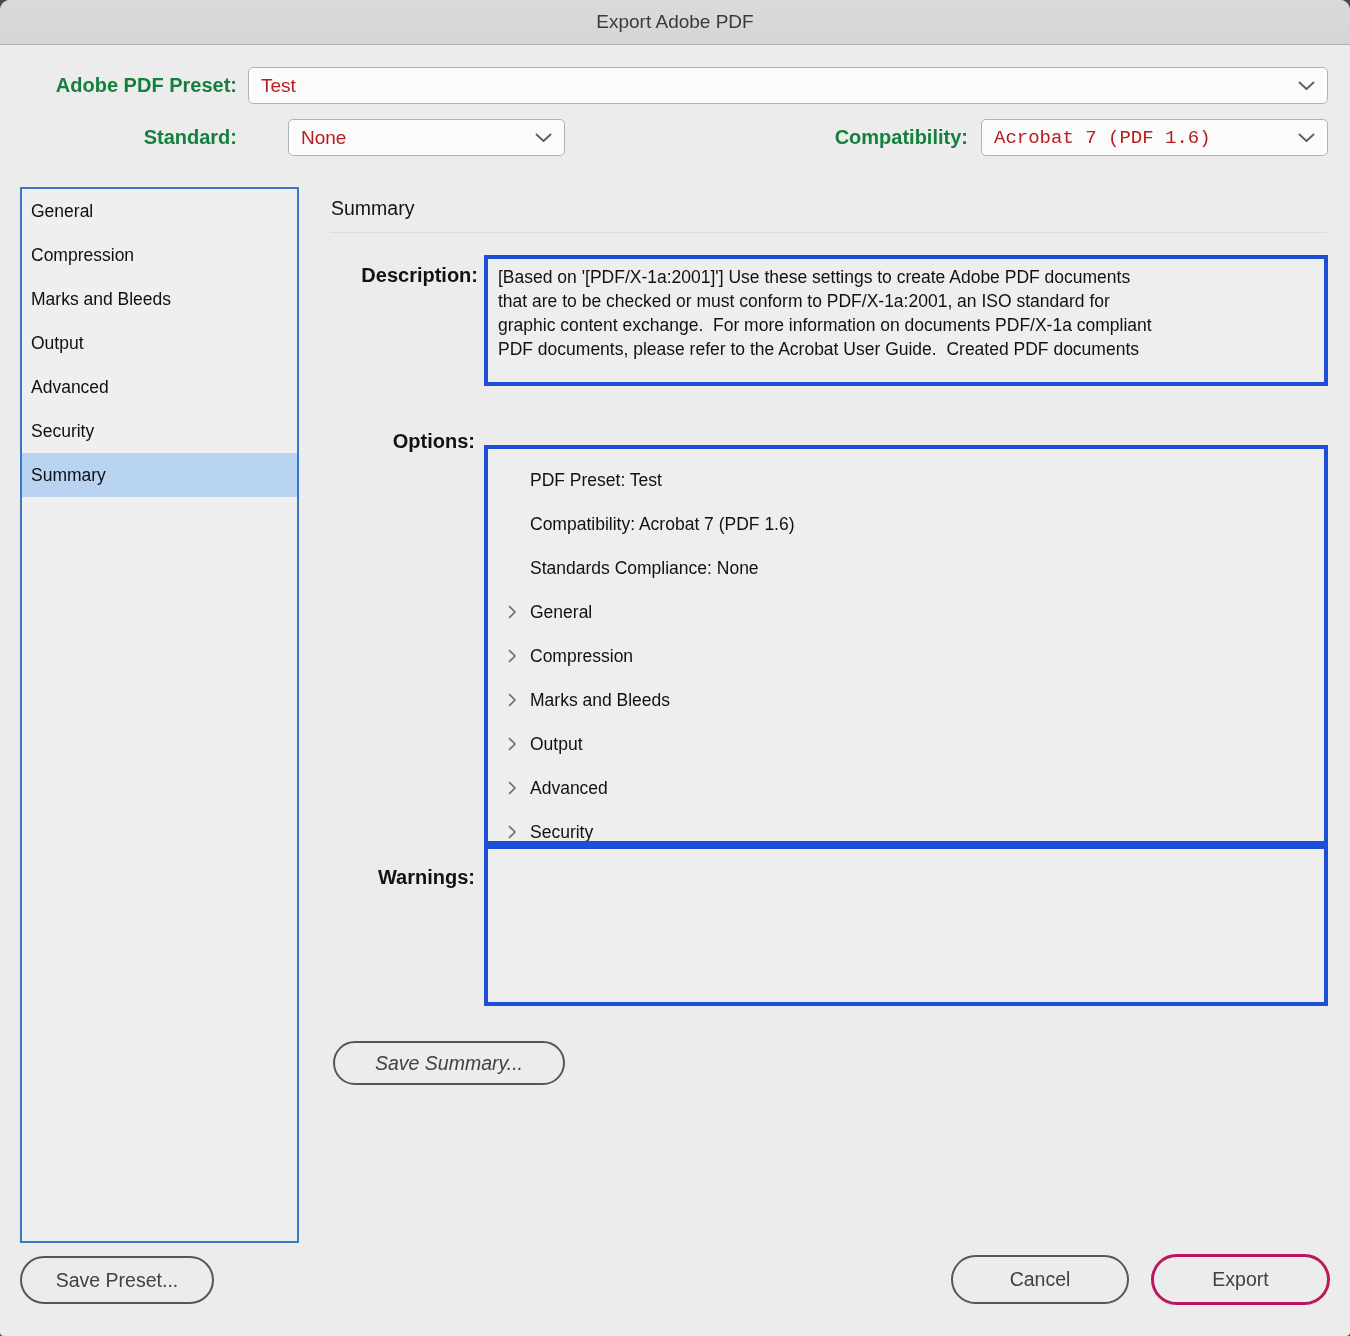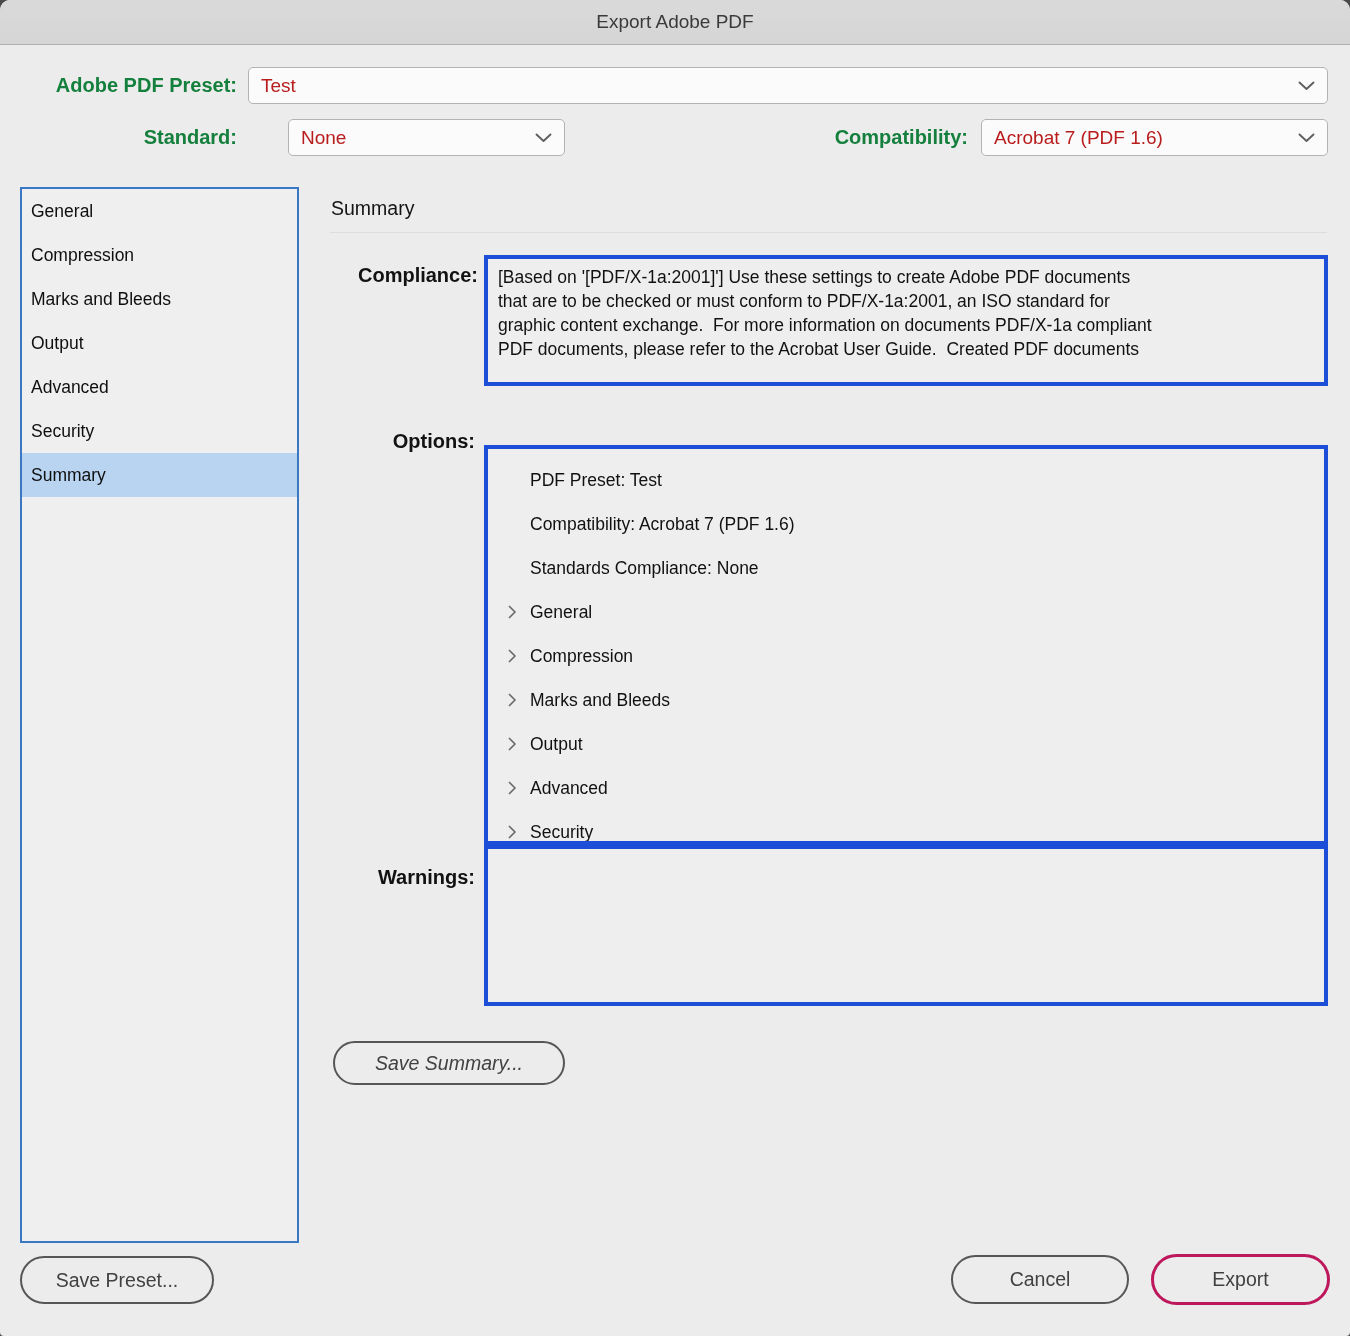--- a/index.html
+++ b/index.html
@@ -39,21 +39,21 @@
   #compat-label{left:700px;top:119px;width:268px;font-weight:600;}
   #preset-label,#standard-label{font-weight:600;}
   .field{
     position:absolute;box-sizing:border-box;
     background:#fbfbfb;border:1px solid #b3b3b3;border-radius:5px;
     display:flex;align-items:center;justify-content:space-between;
     padding:0 12px;font-size:19px;color:#b91c1c;cursor:default;
   }
   #preset-field{left:248px;top:67px;width:1080px;height:37px;}
   #standard-field{left:245px;top:119px;width:277px;height:37px;margin-left:43px;}
-  #compat-field{left:981px;top:119px;width:347px;height:37px;}
+  #compat-field{left:981px;top:119px;width:347px;height:37px;font-family:Liberation Mono, monospace;}
   .chev{flex:0 0 auto;margin-left:8px;}
   
   .sidebar{
     position:absolute;left:20px;top:187px;width:279px;height:1056px;
     box-sizing:border-box;border:2px solid var(--sidebar-border);
     background:#efefef;
   }
   .side-item{
     height:44px;display:flex;align-items:center;
     padding-left:9px;font-size:17.5px;color:#0f0f0f;cursor:default;
@@ -172,21 +172,21 @@
       </div>
 
       <div class="side-item selected">
         <span>Summary</span>
       </div>
     </div>
 
   <div class="main-heading">Summary</div>
   <div class="heading-divider"></div>
 
-  <div class="sec-label" id="desc-label">Compliance:</div>
+  <div class="sec-label" id="desc-label">Description:</div>
   <div class="panel-box" id="desc-box">
 
       <div class="desc-line">[Based on '[PDF/X-1a:2001]'] Use these settings to create Adobe PDF documents</div>
 
       <div class="desc-line">that are to be checked or must conform to PDF/X-1a:2001, an ISO standard for</div>
 
       <div class="desc-line">graphic content exchange.  For more information on documents PDF/X-1a compliant</div>
 
       <div class="desc-line">PDF documents, please refer to the Acrobat User Guide.  Created PDF documents</div>
     </div>

